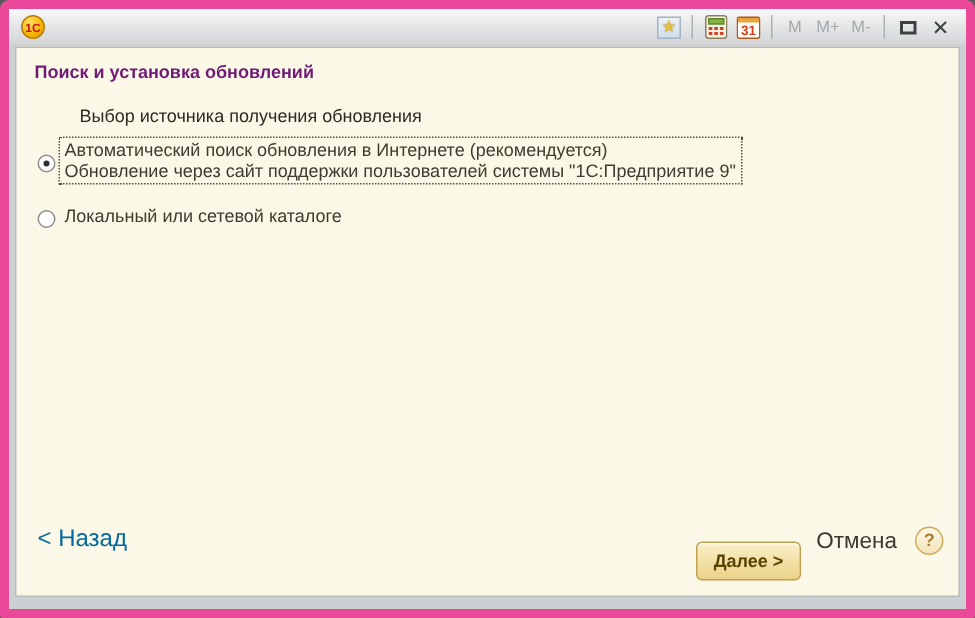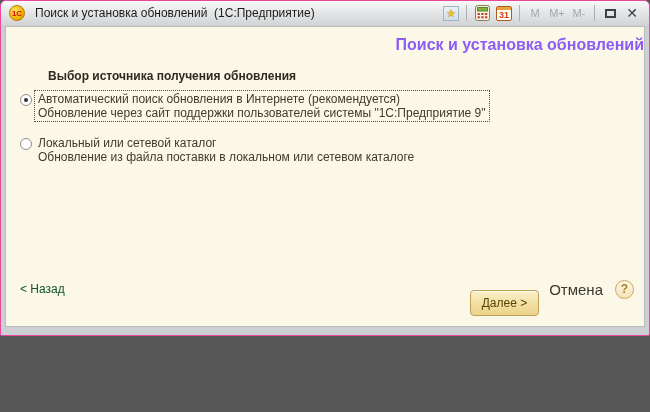--- a/index.html
+++ b/index.html
@@ -1,19 +1,19 @@
 <!DOCTYPE html>
 <html><head>
 <meta charset="utf-8">
 <style>
   * { margin:0; padding:0; box-sizing:border-box; }
   html,body { width:650px; height:412px; background:#585858; overflow:hidden;
               font-family:"Liberation Sans","DejaVu Sans",sans-serif; }
-  .window { position:absolute; left:0; top:0; width:650px; height:336px;
-            background:#cdd0d2; border:1px solid #ec4899;
+  .window { position:absolute; left:0; top:0; width:650px; height:412px;
+            background:#cdd0d2; border:6px solid #ec4899;
             border-radius:6px 6px 2px 2px; overflow:hidden; }
   
   .titlebar { height:24px; background:linear-gradient(#f9f9f9,#e6e7e8 45%,#d2d4d5);
               display:flex; align-items:center; padding:0 8px; position:relative; }
   .app-logo { width:16px; height:16px; border-radius:50%;
               background:radial-gradient(circle at 35% 30%, #ffdf66, #f4b400 60%, #d98e00);
               border:1px solid #b97a00; color:#cc1111; font-size:8px; font-weight:bold;
               display:flex; align-items:center; justify-content:center; flex:0 0 auto; }
   .title-text { margin-left:10px; font-size:12px; color:#1c1c1c; white-space:pre; }
   .tb-tools { position:absolute; right:6px; top:0; height:24px; display:flex; align-items:center; }
@@ -23,52 +23,51 @@
   .mem { font-size:11px; color:#a4a7aa; padding:0 3px; letter-spacing:0; }
   .star-box { width:16px; height:15px; background:linear-gradient(#eef3f7,#cfdde8);
               border:1px solid #9fb4c4; display:flex; align-items:center; justify-content:center;
               font-size:10px; color:#e5bez; }
   .star-glyph { color:#e8c23a; text-shadow:0 0 1px #8a6d1d; font-size:11px; line-height:1; }
   .max-icon { width:11px; height:9px; border:2px solid #3e4143; }
   .close-glyph { font-size:14px; font-weight:bold; color:#3e4143; line-height:1; }
   
   .content { position:absolute; top:25px; left:4px; right:4px; bottom:8px;
              background:#fbf8e8; border:1px solid #b9bcbe; }
-  .page-heading { margin:9px 0 0 12px; font-size:16px; font-weight:bold; color:#8b5cf6;text-align:right; }
-  .section-label { margin:15px 0 0 12px; font-size:12px; font-weight:bold; color:#2e2a20;padding-left:30px; }
-  .option { display:flex; align-items:flex-start; margin:8px 0 0 14px; cursor:default; }
+  .page-heading { margin:9px 0 0 12px; font-size:12px; font-weight:bold; color:#701a75; }
+  .section-label { margin:15px 0 0 12px; font-size:12px; font-weight:normal; color:#2e2a20;padding-left:30px; }
+  .option { display:flex; align-items:center; margin:8px 0 0 14px; cursor:default; }
   .option + .option { margin-top:14px; }
   .radio { width:12px; height:12px; border-radius:50%; background:#fff;
            border:1px solid #8f8f8f; margin:3px 3px 0 0; flex:0 0 auto; position:relative; }
   .option.selected .radio::after { content:""; position:absolute; left:3px; top:3px;
            width:4px; height:4px; border-radius:50%; background:#2f2f2f; }
   .opt-text { font-size:12px; color:#3f3b2e; line-height:14px; padding:1px 3px; }
   .option.focused .opt-text { outline:1px dotted #55503d; }
   
   .footer { position:absolute; left:0; right:0; bottom:10px; display:flex;
             align-items:center; padding:0 10px 0 14px; }
-  .back-label { font-size:12px; color:#14532d; }
+  .back-label { font-size:16px; color:#0369a1; }
   .footer-right { margin-left:auto; display:flex; align-items:center; }
-  .next-btn { font-family:inherit; font-size:12px; font-weight:normal; color:#5a4300;
+  .next-btn { font-family:inherit; font-size:12px; font-weight:bold; color:#5a4300;
               background:linear-gradient(#faf0cb,#f1dfa2 55%,#ebd389);
               border:1px solid #bfa052; border-radius:4px; padding:5px 11px;
               box-shadow:0 1px 0 rgba(255,255,255,.7) inset; cursor:default;margin-top:28px; }
   .cancel-label { font-size:15px; color:#3a382f; margin:0 12px 0 10px; cursor:default; }
   .help-btn { width:19px; height:19px; border-radius:50%; border:1px solid #cfa95c;
               background:linear-gradient(#fdf7e6,#f4e4ba); color:#a9812a; font-weight:bold;
               font-size:12px; display:flex; align-items:center; justify-content:center; cursor:default; }
 </style>
 </head>
 <body>
 
 <div class="window">
 
   <div class="titlebar">
     <div class="app-logo">1С</div>
-    <span class="title-text">Поиск и установка обновлений  (1С:Предприятие)</span>
 
     <div class="tb-tools">
       <div class="tb-btn">
         <span class="star-box">
           <span class="star-glyph">★</span>
         </span>
       </div>
       <div class="tb-sep"></div>
       <div class="tb-btn">
         <svg width="15" height="16" viewBox="0 0 15 16">
@@ -113,22 +112,21 @@
       <span class="radio"></span>
       <span class="opt-text">
         <span>Автоматический поиск обновления в Интернете (рекомендуется)</span><br>
         <span>Обновление через сайт поддержки пользователей системы "1С:Предприятие 9"</span>
       </span>
     </div>
 
     <div class="option">
       <span class="radio"></span>
       <span class="opt-text">
-        <span>Локальный или сетевой каталог</span><br>
-        <span>Обновление из файла поставки в локальном или сетевом каталоге</span>
+        <span>Локальный или сетевой каталоге</span><br>
       </span>
     </div>
 
     <div class="footer">
       <span class="back-label">&lt; Назад</span>
       <div class="footer-right">
         <button class="next-btn">Далее &gt;</button>
         <span class="cancel-label">Отмена</span>
         <span class="help-btn">?</span>
       </div>

